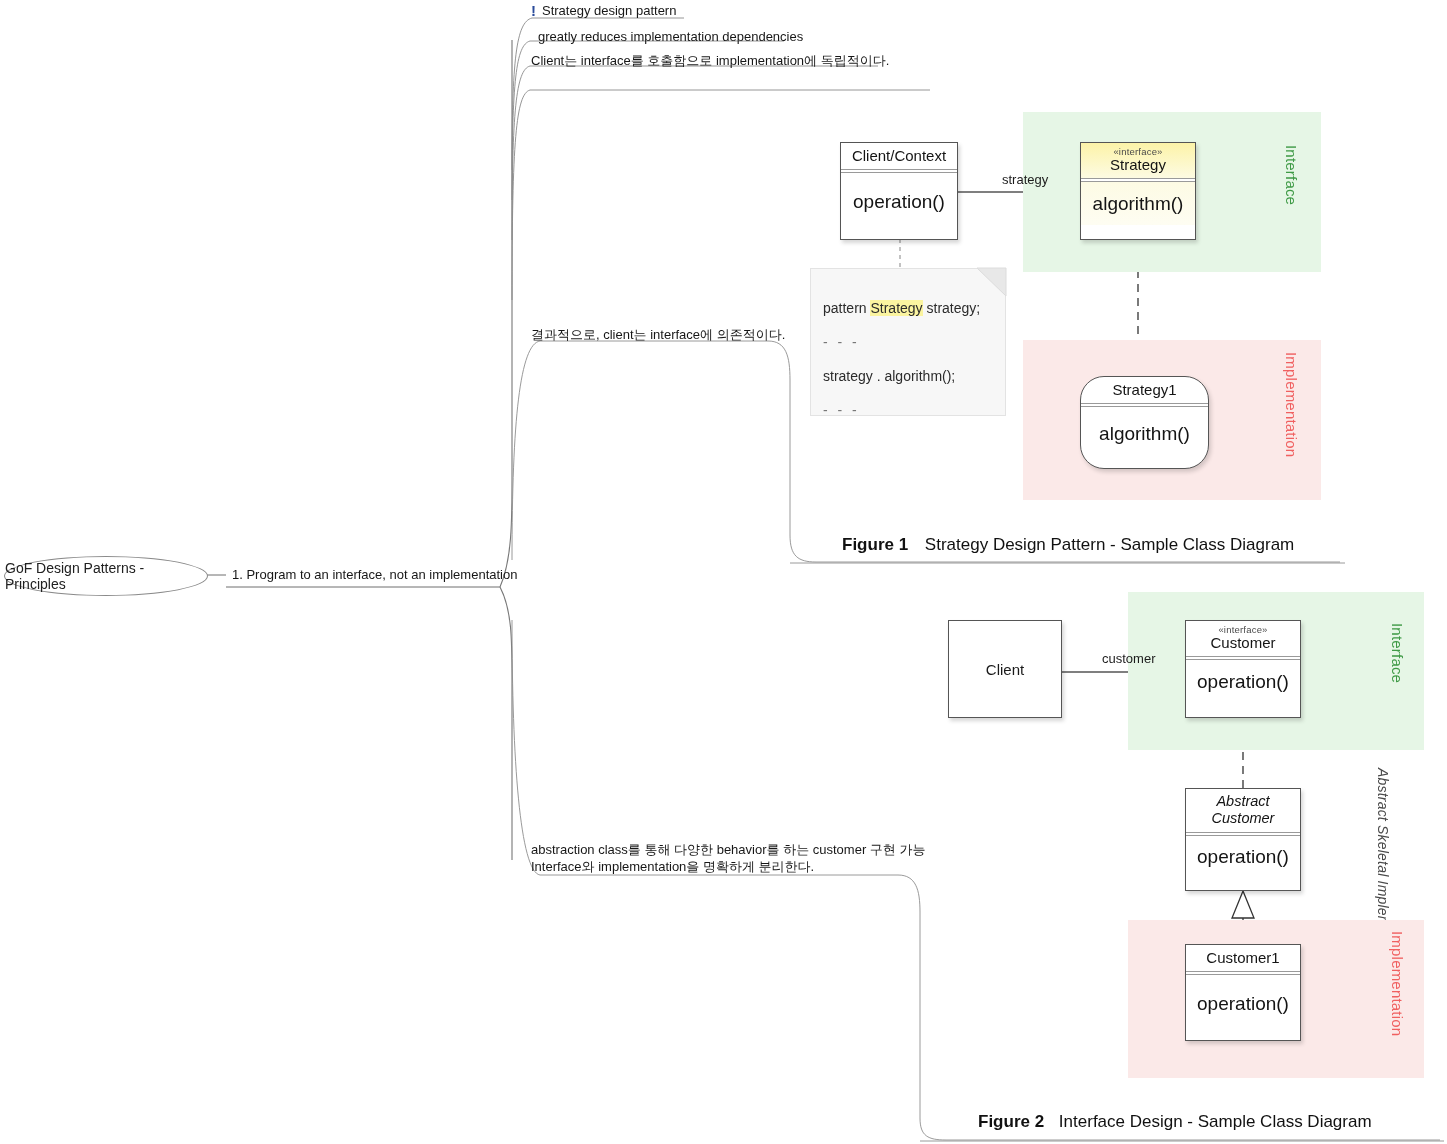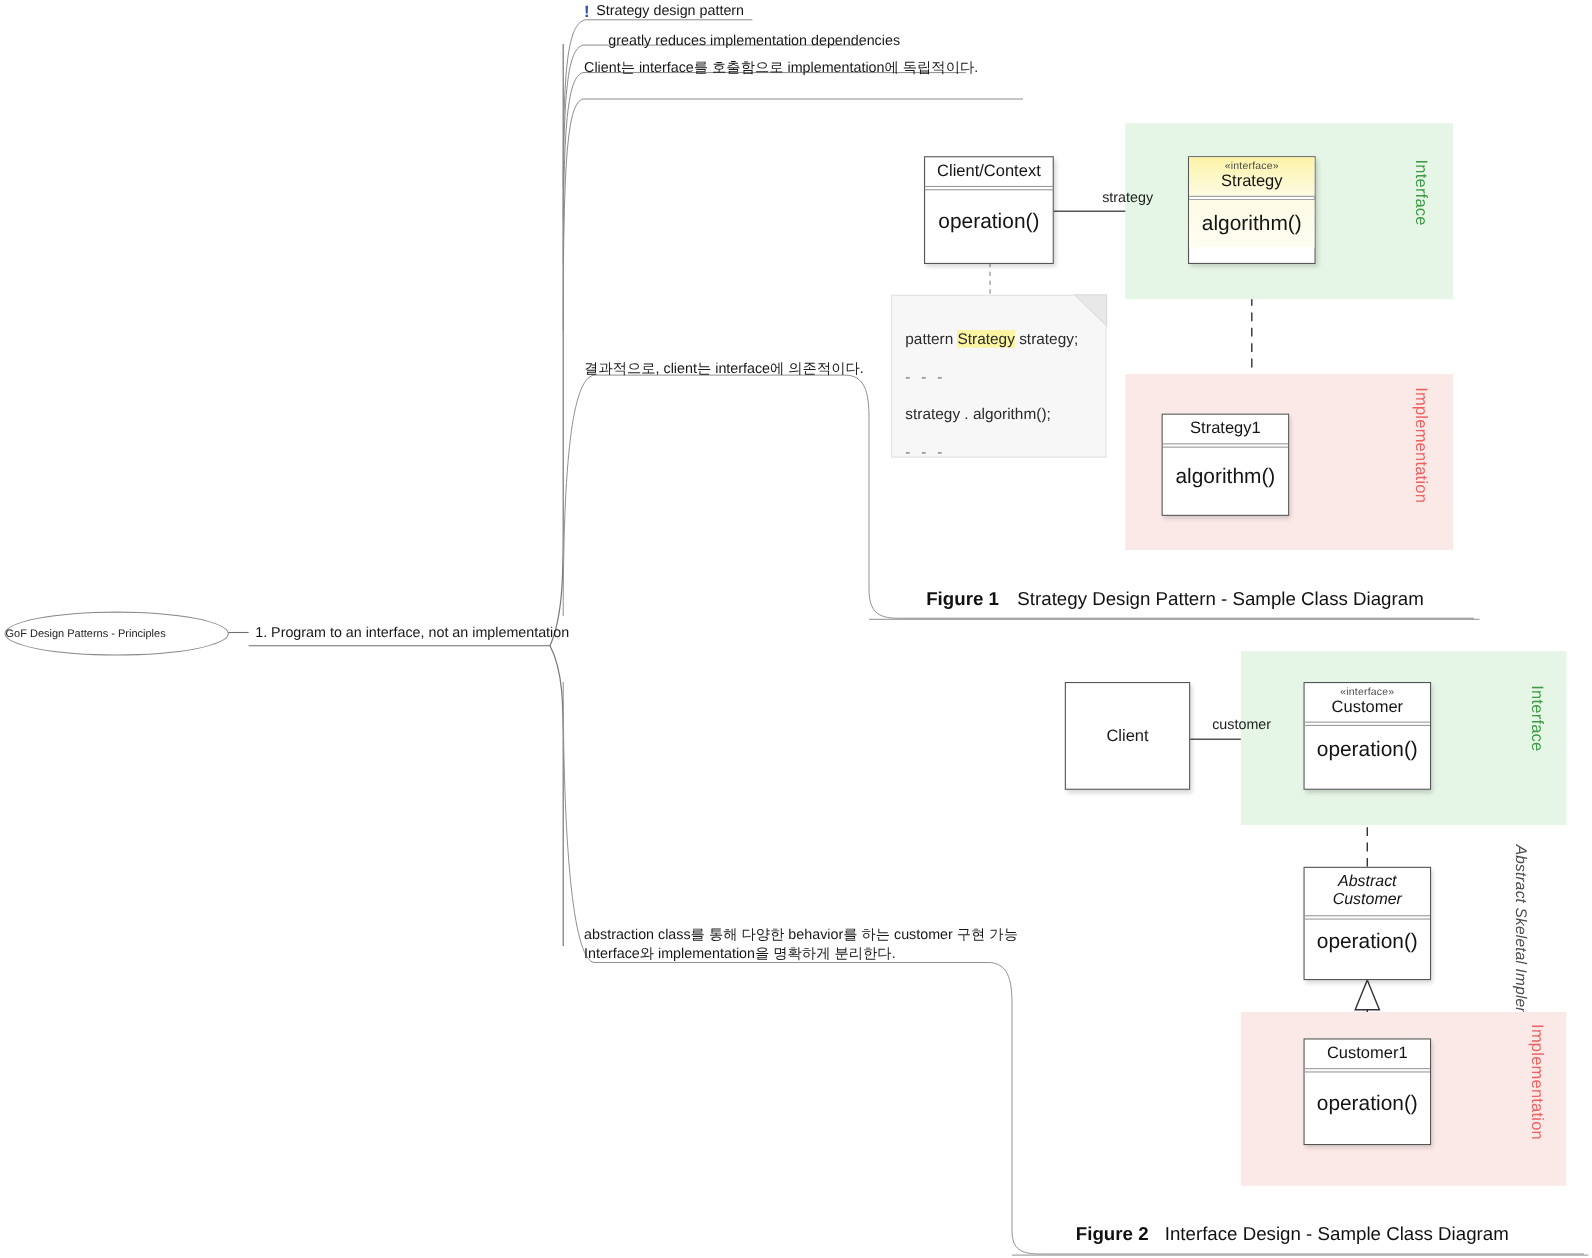--- a/index.html
+++ b/index.html
@@ -31,22 +31,22 @@
     position: absolute;
     font-size: 13px;
     line-height: 17px;
     color: #171717;
     white-space: nowrap;
   }
   .mm-root {
     position: absolute;
     display: flex;
     align-items: center;
-    justify-content: flex-start;
-    font-size: 10px;
+    justify-content: flex-end;
+    font-size: 14px;
     color: #202020;
     border: 1px solid #8a8a8a;
     border-radius: 50%;
     background: #ffffff;
   }
   .bang {
     color: #2b4c9b;
     font-weight: bold;
     font-size: 15px;
     margin-right: 6px;
@@ -222,21 +222,21 @@
   </div>
 
   <div class="mm-node" style="left:232px; top:566px;">
     <span>1. Program to an interface, not an implementation</span>
   </div>
 
   <div class="mm-node" style="left:531px; top:1px;">
     <span class="bang">!</span><span>Strategy design pattern</span>
   </div>
 
-  <div class="mm-node" style="left:553px; top:28px;">
+  <div class="mm-node" style="left:538px; top:28px;">
     <span>greatly reduces implementation dependencies</span>
   </div>
 
   <div class="mm-node" style="left:531px; top:52px;">
     <span>Client는 interface를 호출함으로 implementation에 독립적이다.</span>
   </div>
 
 
   <div class="mm-node" style="left:531px; top:326px;">
     <span>결과적으로, client는 interface에 의존적이다.</span>
@@ -263,21 +263,21 @@
     <div class="hdr" style="padding-top:3px;">
       <span class="stereo">«interface»</span>
       <span>Strategy</span>
     </div>
     <div class="sep"></div>
     <div class="body" style="height:43px;">algorithm()</div>
   </div>
 
   <div class="edge-label" style="left:1002px; top:172px;">strategy</div>
 
-  <div class="uml" style="left:1056px; top:376px; width:116px; height:93px;">
+  <div class="uml" style="left:1080px; top:376px; width:129px; height:93px;border-radius:24px;">
     <div class="hdr">Strategy1</div>
     <div class="sep"></div>
     <div class="body" style="height:53px;">algorithm()</div>
   </div>
 
   <div class="note" style="left:810px; top:268px; width:196px; height:148px;">
     <div>
       <span>pattern </span><span class="hl">Strategy</span><span> strategy;</span>
     </div>
     <div class="dots">- - -</div>
@@ -298,21 +298,21 @@
   <div class="band-label if" style="left:1389px; top:623px;">Interface</div>
 
   <div class="band-label skel" style="left:1374px; top:768px;">
     <span>Abstract Skeletal</span>
     <span>Implementation</span>
   </div>
 
   <div class="band band-impl" style="left:1128px; top:920px; width:296px; height:158px;"></div>
   <div class="band-label impl" style="left:1389px; top:931px;">Implementation</div>
 
-  <div class="plainbox" style="left:948px; top:620px; width:114px; height:98px;margin-left:20px;">
+  <div class="plainbox" style="left:948px; top:620px; width:114px; height:98px;">
     <span>Client</span>
   </div>
 
   <div class="edge-label" style="left:1102px; top:651px;">customer</div>
 
   <div class="uml" style="left:1185px; top:620px; width:116px; height:98px;">
     <div class="hdr" style="padding-top:3px;">
       <span class="stereo">«interface»</span>
       <span>Customer</span>
     </div>

